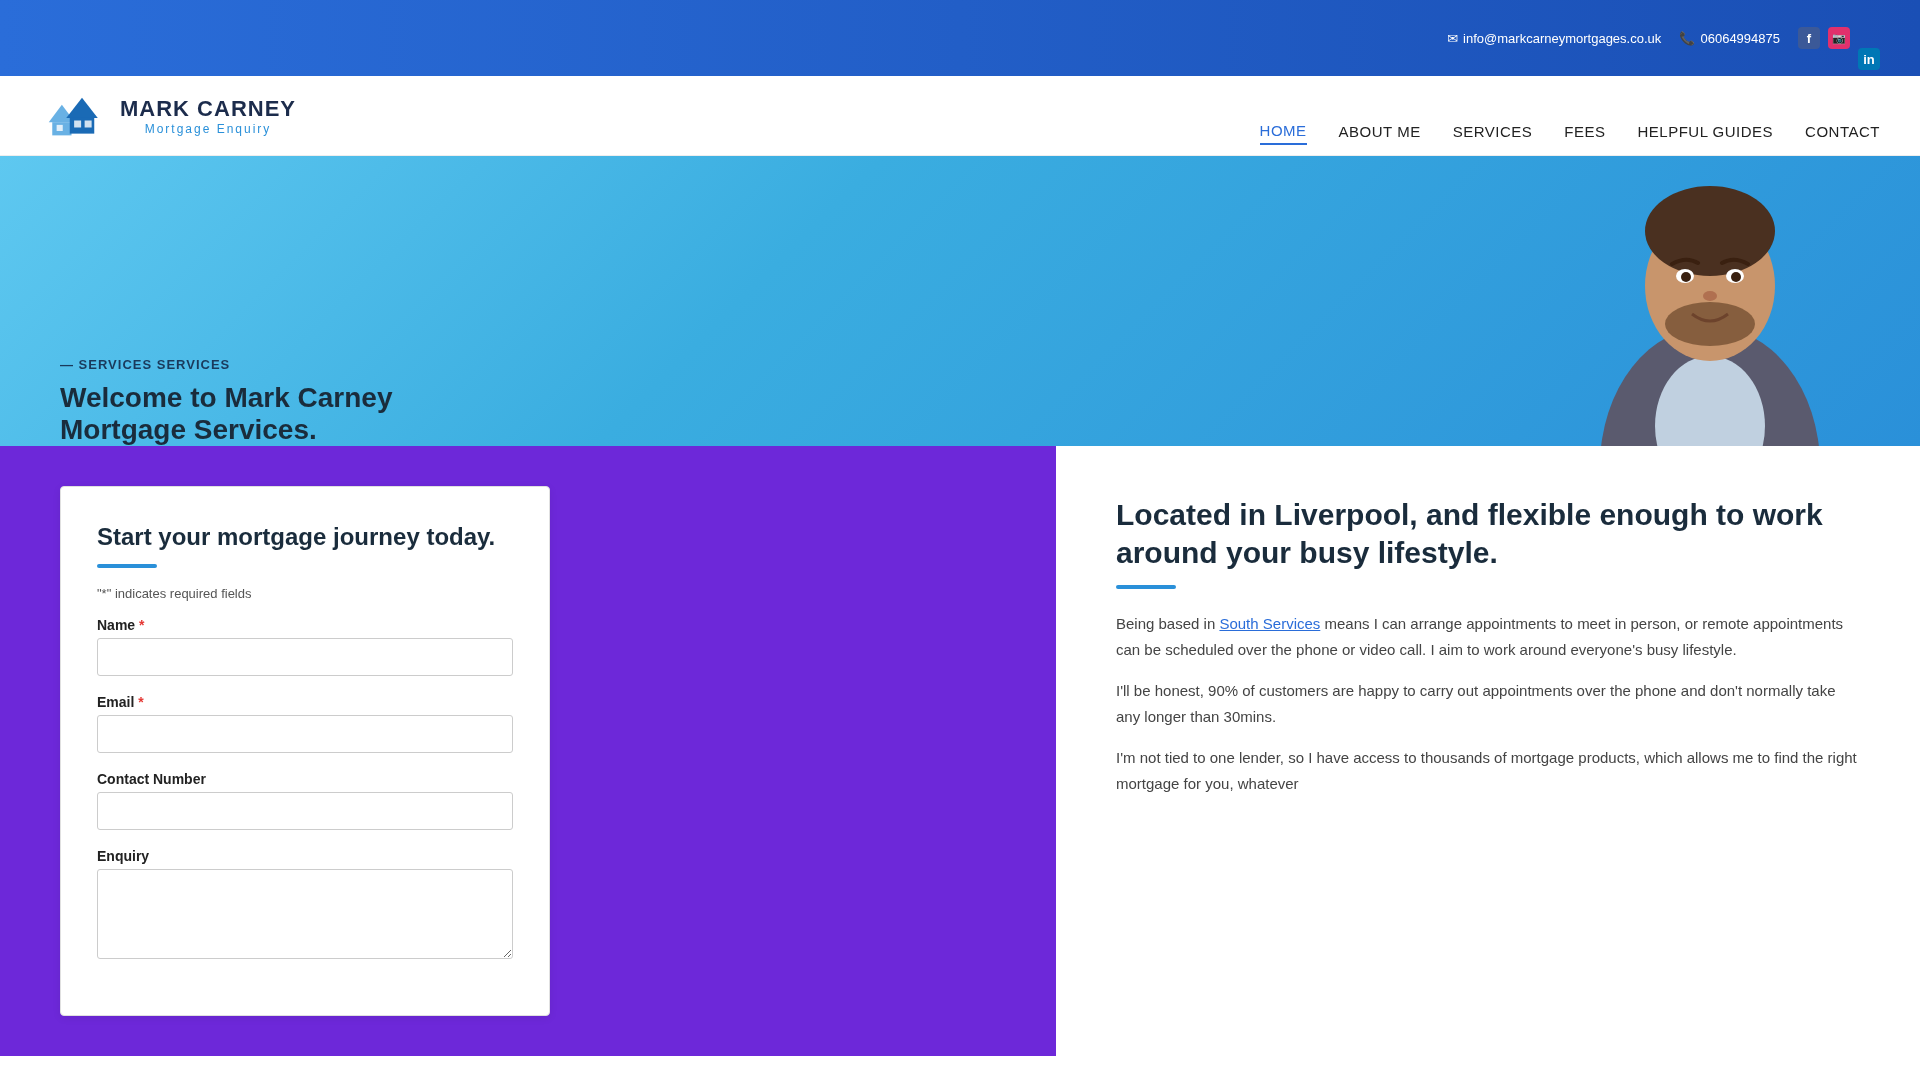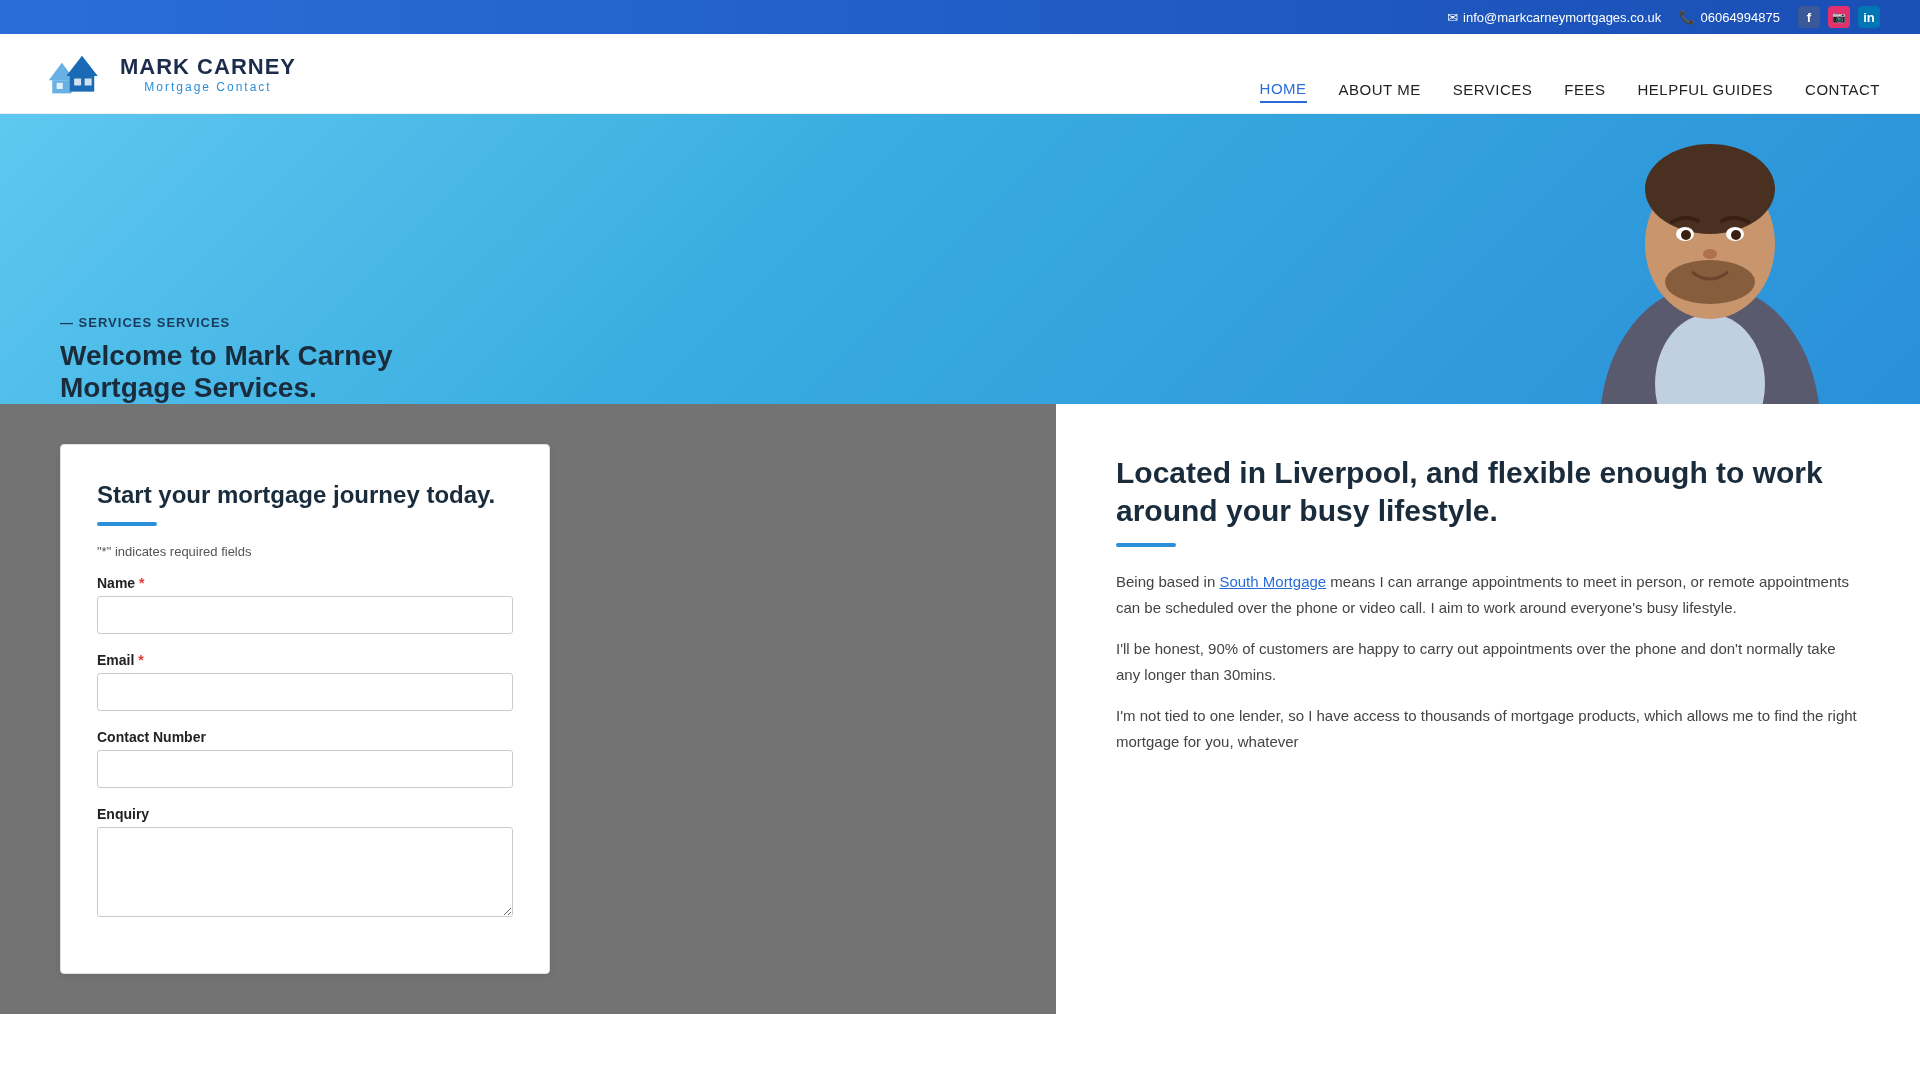--- a/index.html
+++ b/index.html
@@ -20,21 +20,21 @@
     .top-bar-email, .top-bar-phone { display: flex; align-items: center; gap: 5px; }
     .top-bar-social { display: flex; gap: 8px; align-items: center; }
     .social-icon {
       width: 22px; height: 22px;
       border-radius: 4px;
       display: flex; align-items: center; justify-content: center;
       font-size: 13px; font-weight: bold; color: #fff;
     }
     .fb-icon { background: #3b5998; }
     .ig-icon { background: #e1306c; }
-    .li-icon { background: #0077b5; }
+    .li-icon { background: #0077b5; margin-top: 42px; }
 
     
     header {
       display: flex; align-items: flex-end; justify-content: space-between;
       padding: 10px 40px;
       border-bottom: 1px solid #eee;
       background: #fff;
     }
     .logo-area { display: flex; align-items: center; gap: 10px; }
     .logo-icon svg { width: 70px; height: 55px; }
@@ -82,21 +82,21 @@
     }
 
     
     .main-content {
       display: flex;
       padding: 0;
     }
     .form-section {
       width: 55%;
       padding: 40px 60px;
-      background: #737373;
+      background: #6d28d9;
     }
     .form-card {
       background: #fff;
       border: 1px solid #e0e0e0;
       border-radius: 4px;
       padding: 34px 36px;
       max-width: 490px;
       box-shadow: 0 2px 8px rgba(0,0,0,0.07);
     }
     .form-card-title {
@@ -178,21 +178,21 @@
         <polygon points="30,35 48,12 66,35" fill="#1a6ab5"></polygon>
         <rect x="34" y="35" width="28" height="18" fill="#1a6ab5"></rect>
 
         <rect x="19" y="43" width="7" height="7" fill="#fff" opacity="0.8"></rect>
         <rect x="39" y="38" width="8" height="8" fill="#fff" opacity="0.8"></rect>
         <rect x="51" y="38" width="8" height="8" fill="#fff" opacity="0.8"></rect>
       </svg>
     </div>
     <div class="logo-text-area">
       <span class="logo-title">MARK CARNEY</span>
-      <span class="logo-subtitle">Mortgage Contact</span>
+      <span class="logo-subtitle">Mortgage Enquiry</span>
     </div>
   </div>
   <nav>
     <a class="nav-item active">HOME</a>
     <a class="nav-item">ABOUT ME</a>
     <a class="nav-item">SERVICES</a>
     <a class="nav-item">FEES</a>
     <a class="nav-item">HELPFUL GUIDES</a>
     <a class="nav-item">CONTACT</a>
   </nav>
@@ -270,19 +270,19 @@
         <label class="form-label">Enquiry</label>
         <textarea class="form-textarea" style=""></textarea>
       </div>
     </div>
   </div>
 
   <div class="info-section">
     <div class="info-title">Located in Liverpool, and flexible enough to work around your busy lifestyle.</div>
     <div class="info-divider"></div>
     <p class="info-text">
-      <span>Being based in </span><a href="#">South Mortgage</a><span> means I can arrange appointments to meet in person, or remote appointments can be scheduled over the phone or video call. I aim to work around everyone's busy lifestyle.</span>
+      <span>Being based in </span><a href="#">South Services</a><span> means I can arrange appointments to meet in person, or remote appointments can be scheduled over the phone or video call. I aim to work around everyone's busy lifestyle.</span>
     </p>
     <p class="info-text">I'll be honest, 90% of customers are happy to carry out appointments over the phone and don't normally take any longer than 30mins.</p>
     <p class="info-text">I'm not tied to one lender, so I have access to thousands of mortgage products, which allows me to find the right mortgage for you, whatever</p>
   </div>
 
 </div>
 
 </body></html>

